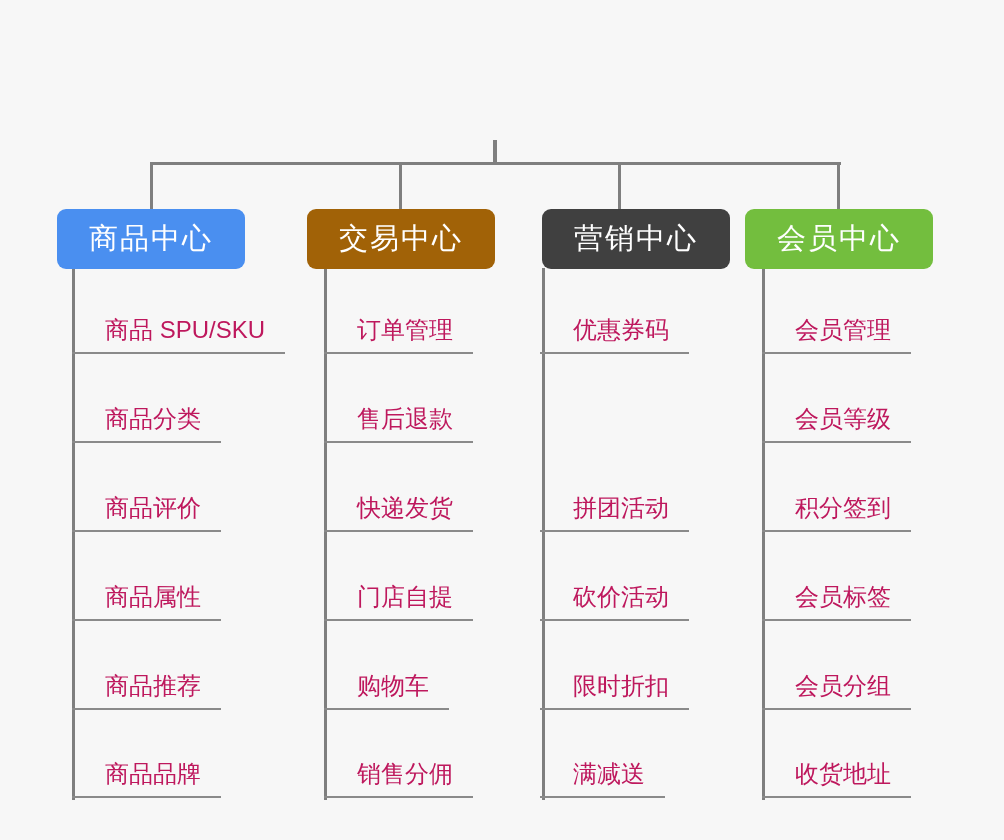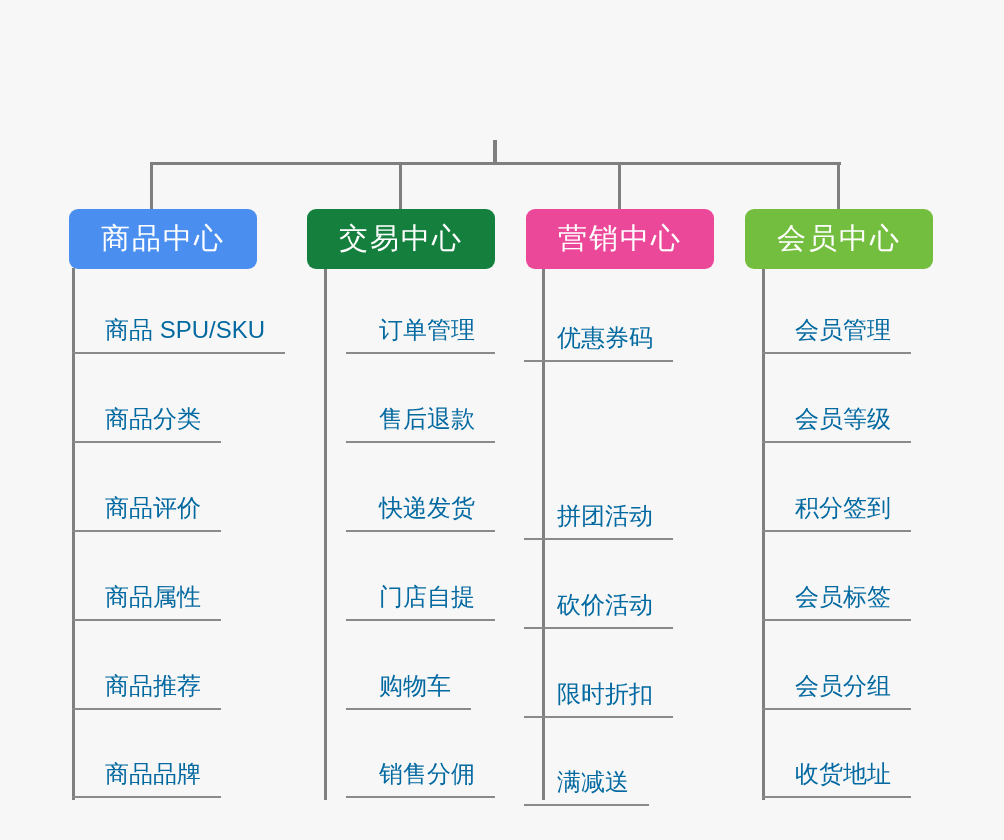--- a/index.html
+++ b/index.html
@@ -33,30 +33,30 @@
   }
   .dog{width:46px;height:46px;display:inline-block;flex:0 0 auto;}
   .dog svg{width:46px;height:46px;display:block;}
 
   
   .branch{
     position:absolute;top:209px;width:188px;height:60px;
     border-radius:9px;color:#ffffff;font-size:29px;letter-spacing:2px;
     display:flex;align-items:center;justify-content:center;white-space:nowrap;
   }
-  .branch.b0{left:57px;margin-left:12px;} .branch.b1{left:307px;} .branch.b2{left:526px;} .branch.b3{left:745px;}
+  .branch.b0{left:57px;} .branch.b1{left:307px;} .branch.b2{left:526px;} .branch.b3{left:745px;}
 
   
   .leaf{
     position:absolute;
-    font-size:24px;line-height:30px;color:#0369a1;white-space:nowrap;
+    font-size:24px;line-height:30px;color:#be185d;white-space:nowrap;
     padding:0 20px 7px 33px;
     border-bottom:2px solid #8a8a8a;
   }
-  .leaf.c0{left:72px;} .leaf.c1{left:324px;margin-left:22px;} .leaf.c2{left:524px;margin-top:8px;} .leaf.c3{left:762px;}
+  .leaf.c0{left:72px;} .leaf.c1{left:324px;} .leaf.c2{left:540px;} .leaf.c3{left:762px;}
   .leaf.r0{top:315px;} .leaf.r1{top:404px;} .leaf.r2{top:493px;}
   .leaf.r3{top:582px;text-align:center;} .leaf.r4{top:671px;} .leaf.r5{top:759px;}
 </style>
 </head>
 <body>
 
 <div class="canvas">
 
   <div class="line stem"></div>
   <div class="line hbar"></div>
@@ -64,22 +64,22 @@
   <div class="line drop d1"></div>
   <div class="line drop d2"></div>
   <div class="line drop d3"></div>
   <div class="line spine s0"></div>
   <div class="line spine s1"></div>
   <div class="line spine s2"></div>
   <div class="line spine s3"></div>
 
 
   <div class="branch b0" style="background-color: rgb(74, 143, 240);">商品中心</div>
-  <div class="branch b1" style="background-color: #15803d;">交易中心</div>
-  <div class="branch b2" style="background-color: #ec4899;">营销中心</div>
+  <div class="branch b1" style="background-color: #a16207;">交易中心</div>
+  <div class="branch b2" style="background-color: #404040; margin-left: 16px;">营销中心</div>
   <div class="branch b3" style="background-color: rgb(115, 190, 62);">会员中心</div>
 
   <div class="leaf c0 r0">商品 SPU/SKU</div>
   <div class="leaf c0 r1">商品分类</div>
   <div class="leaf c0 r2">商品评价</div>
   <div class="leaf c0 r3">商品属性</div>
   <div class="leaf c0 r4">商品推荐</div>
   <div class="leaf c0 r5">商品品牌</div>
 
   <div class="leaf c1 r0">订单管理</div>

